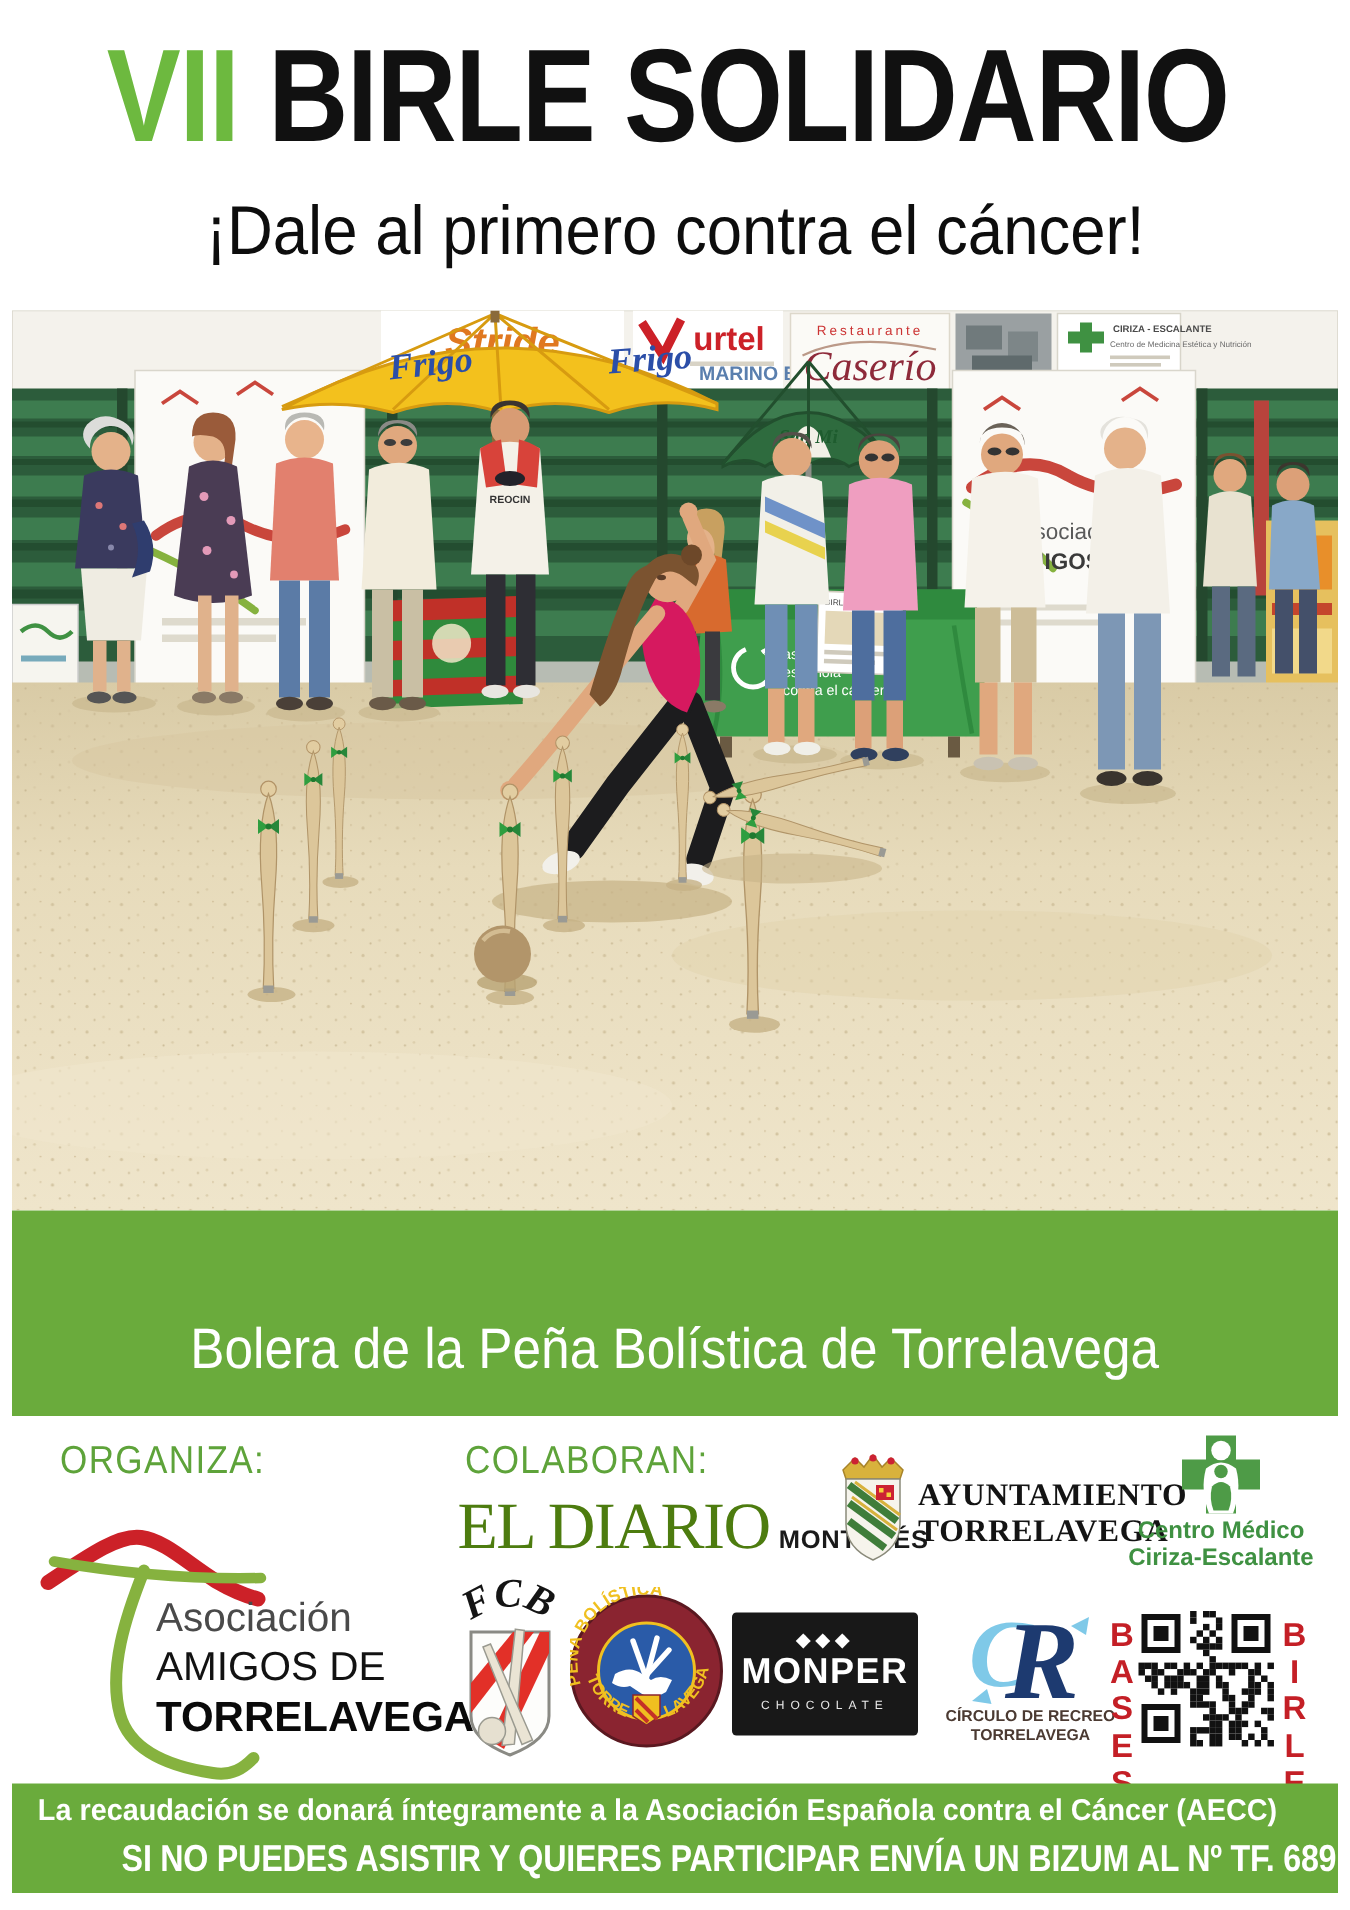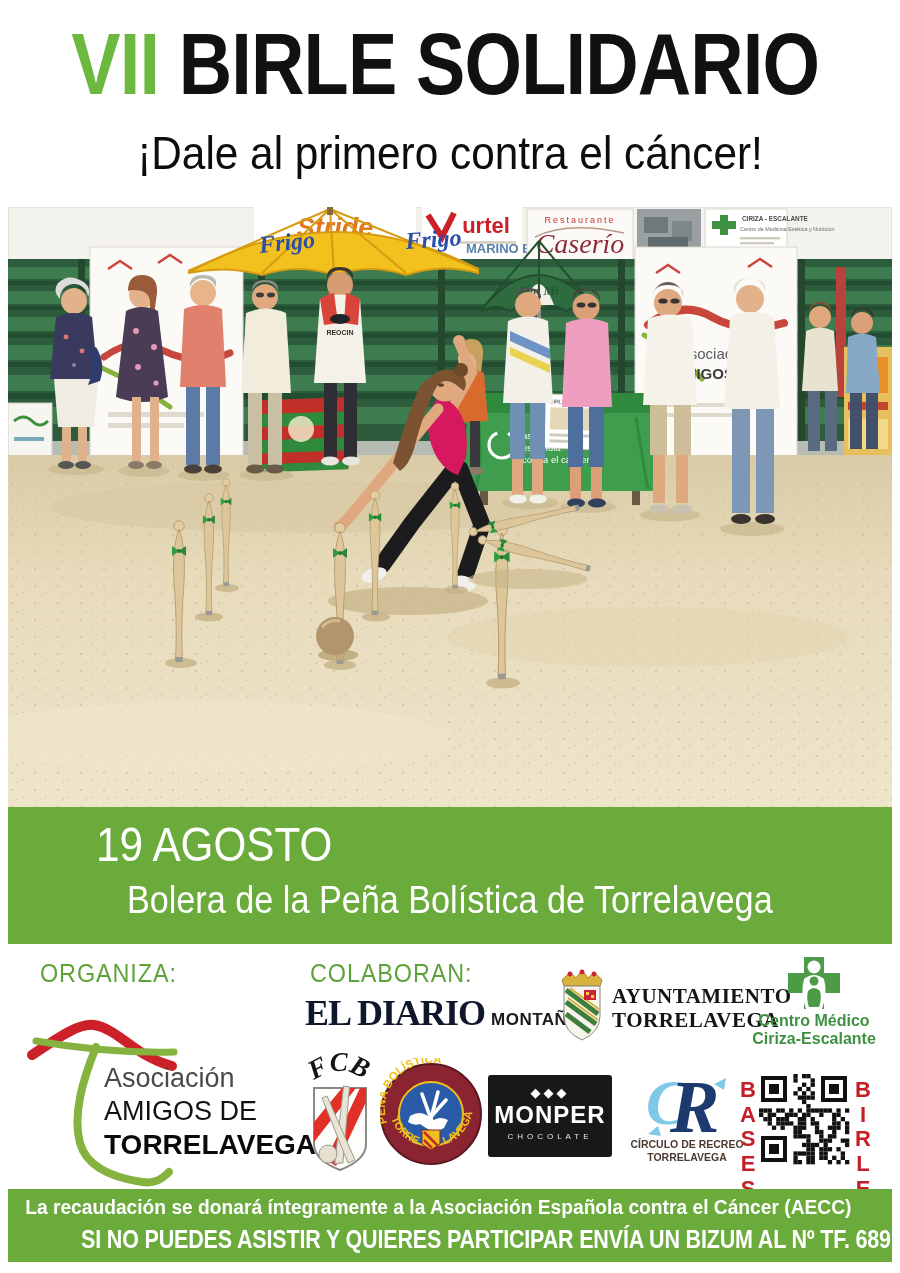--- a/index.html
+++ b/index.html
@@ -22,21 +22,21 @@
   .ev-times{position:absolute;left:432px;top:26px;white-space:nowrap;}
   .ev-times span{display:inline-block;transform:scaleX(.88);transform-origin:left;font-size:28px;font-weight:700;}
   .ev-venue{position:absolute;left:0;top:72px;width:884px;text-align:center;white-space:nowrap;}
   .ev-venue span{display:inline-block;transform:scaleX(.9);font-size:38px;font-weight:400;}
   
   .sec-label{color:#5ea33a;font-size:26px;font-weight:400;white-space:nowrap;}
   .sec-label span{display:inline-block;transform:scaleX(.9);transform-origin:left;letter-spacing:1px;}
   .organiza-label{left:40px;top:958px;}
   .colaboran-label{left:310px;top:958px;}
   .eldiario{left:305px;top:992px;white-space:nowrap;}
-  .eldiario .main{font-family:"Liberation Serif",serif;font-weight:700;font-size:36px;color:#0f172a;letter-spacing:-1px;}
+  .eldiario .main{font-family:"Liberation Serif",serif;font-weight:400;font-size:44px;color:#4d7c0f;letter-spacing:-1px;}
   .eldiario .sub{font-size:17px;font-weight:700;color:#1a1a1a;margin-left:6px;letter-spacing:.5px;}
   .ayto-text{left:612px;top:984px;font-family:"Liberation Serif",serif;font-weight:700;
              font-size:21px;color:#141414;line-height:1.15;letter-spacing:.5px;white-space:nowrap;}
   .cm-text{left:748px;top:1012px;width:132px;text-align:center;color:#3f9142;font-weight:700;
            font-size:16px;line-height:1.1;}
   .amigos-text{left:104px;top:1062px;line-height:1.22;white-space:nowrap;}
   .amigos-text .l1{font-size:27px;color:#4a4a4a;}
   .amigos-text .l2{font-size:27px;color:#121212;}
   .amigos-text .l3{font-size:28px;font-weight:700;color:#0a0a0a;}
   .monper{left:488px;top:1075px;width:124px;height:82px;background:#181818;border-radius:3px;
@@ -458,21 +458,20 @@
       <ellipse cx="520" cy="372" rx="60" ry="10" fill="#c6b286" opacity=".55"></ellipse>
       <use href="#pin" transform="translate(462,332) rotate(-103) scale(.8)"></use>
       <use href="#pin" transform="translate(468,338) rotate(-75) scale(.82)"></use>
       <ellipse cx="330" cy="448" rx="20" ry="6" fill="#b8a273" opacity=".8"></ellipse>
       <circle cx="327" cy="429" r="19" fill="#b2956a"></circle>
       <path d="M314 420 a18 18 0 0 1 18 -6" stroke="#d3bc92" stroke-width="3" fill="none"></path>
     </g>
   </svg>
 
   <div class="abs event-banner">
-    <div class="ev-date"><span>19 AGOSTO</span></div>
     <div class="ev-venue"><span>Bolera de la Peña Bolística de Torrelavega</span></div>
   </div>
 
   <div class="abs sec-label organiza-label"><span>ORGANIZA:</span></div>
   <div class="abs sec-label colaboran-label"><span>COLABORAN:</span></div>
 
   <svg class="abs" style="left:22px;top:1005px" width="260" height="185" viewBox="0 0 260 185">
     <path d="M10 50 C40 30 58 18 72 20 C88 22 104 38 122 49 C134 56 142 59 150 61" stroke="#cc2128" stroke-width="10" fill="none" stroke-linecap="round"></path>
     <path d="M14 36 C60 44 110 48 152 47" stroke="#86b23f" stroke-width="7" fill="none" stroke-linecap="round"></path>
     <path d="M74 42 C62 72 50 108 58 138 C64 160 86 172 120 177 C133 179 140 174 147 167" stroke="#86b23f" stroke-width="8" fill="none" stroke-linecap="round"></path>

